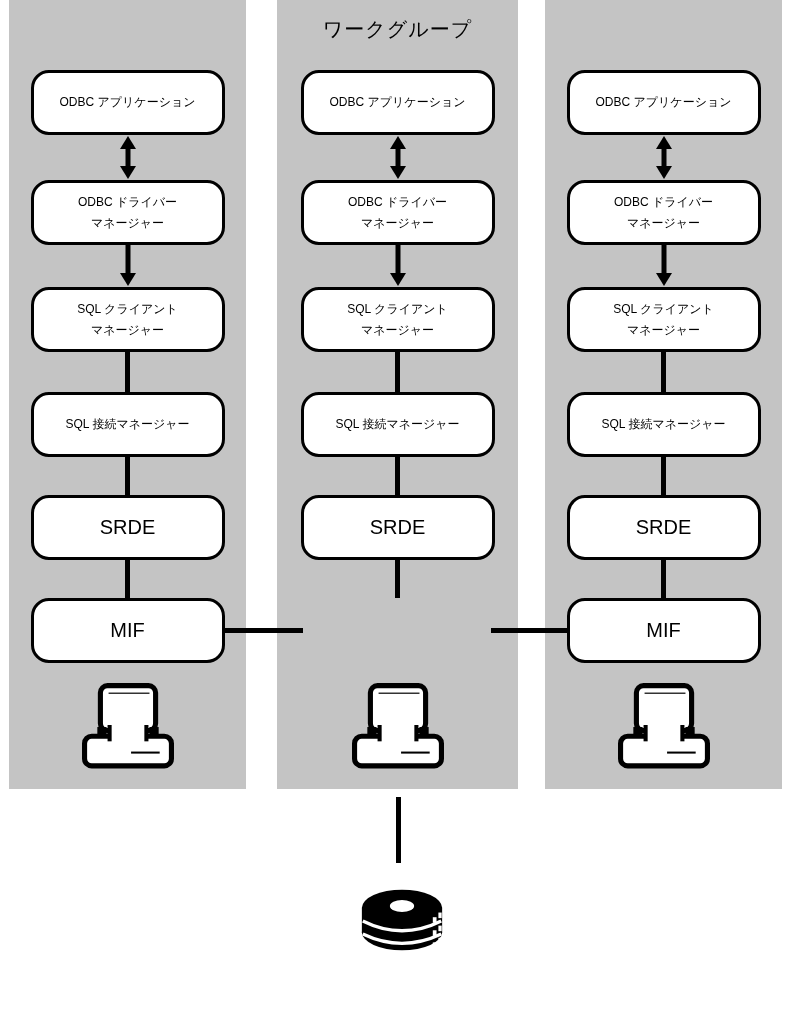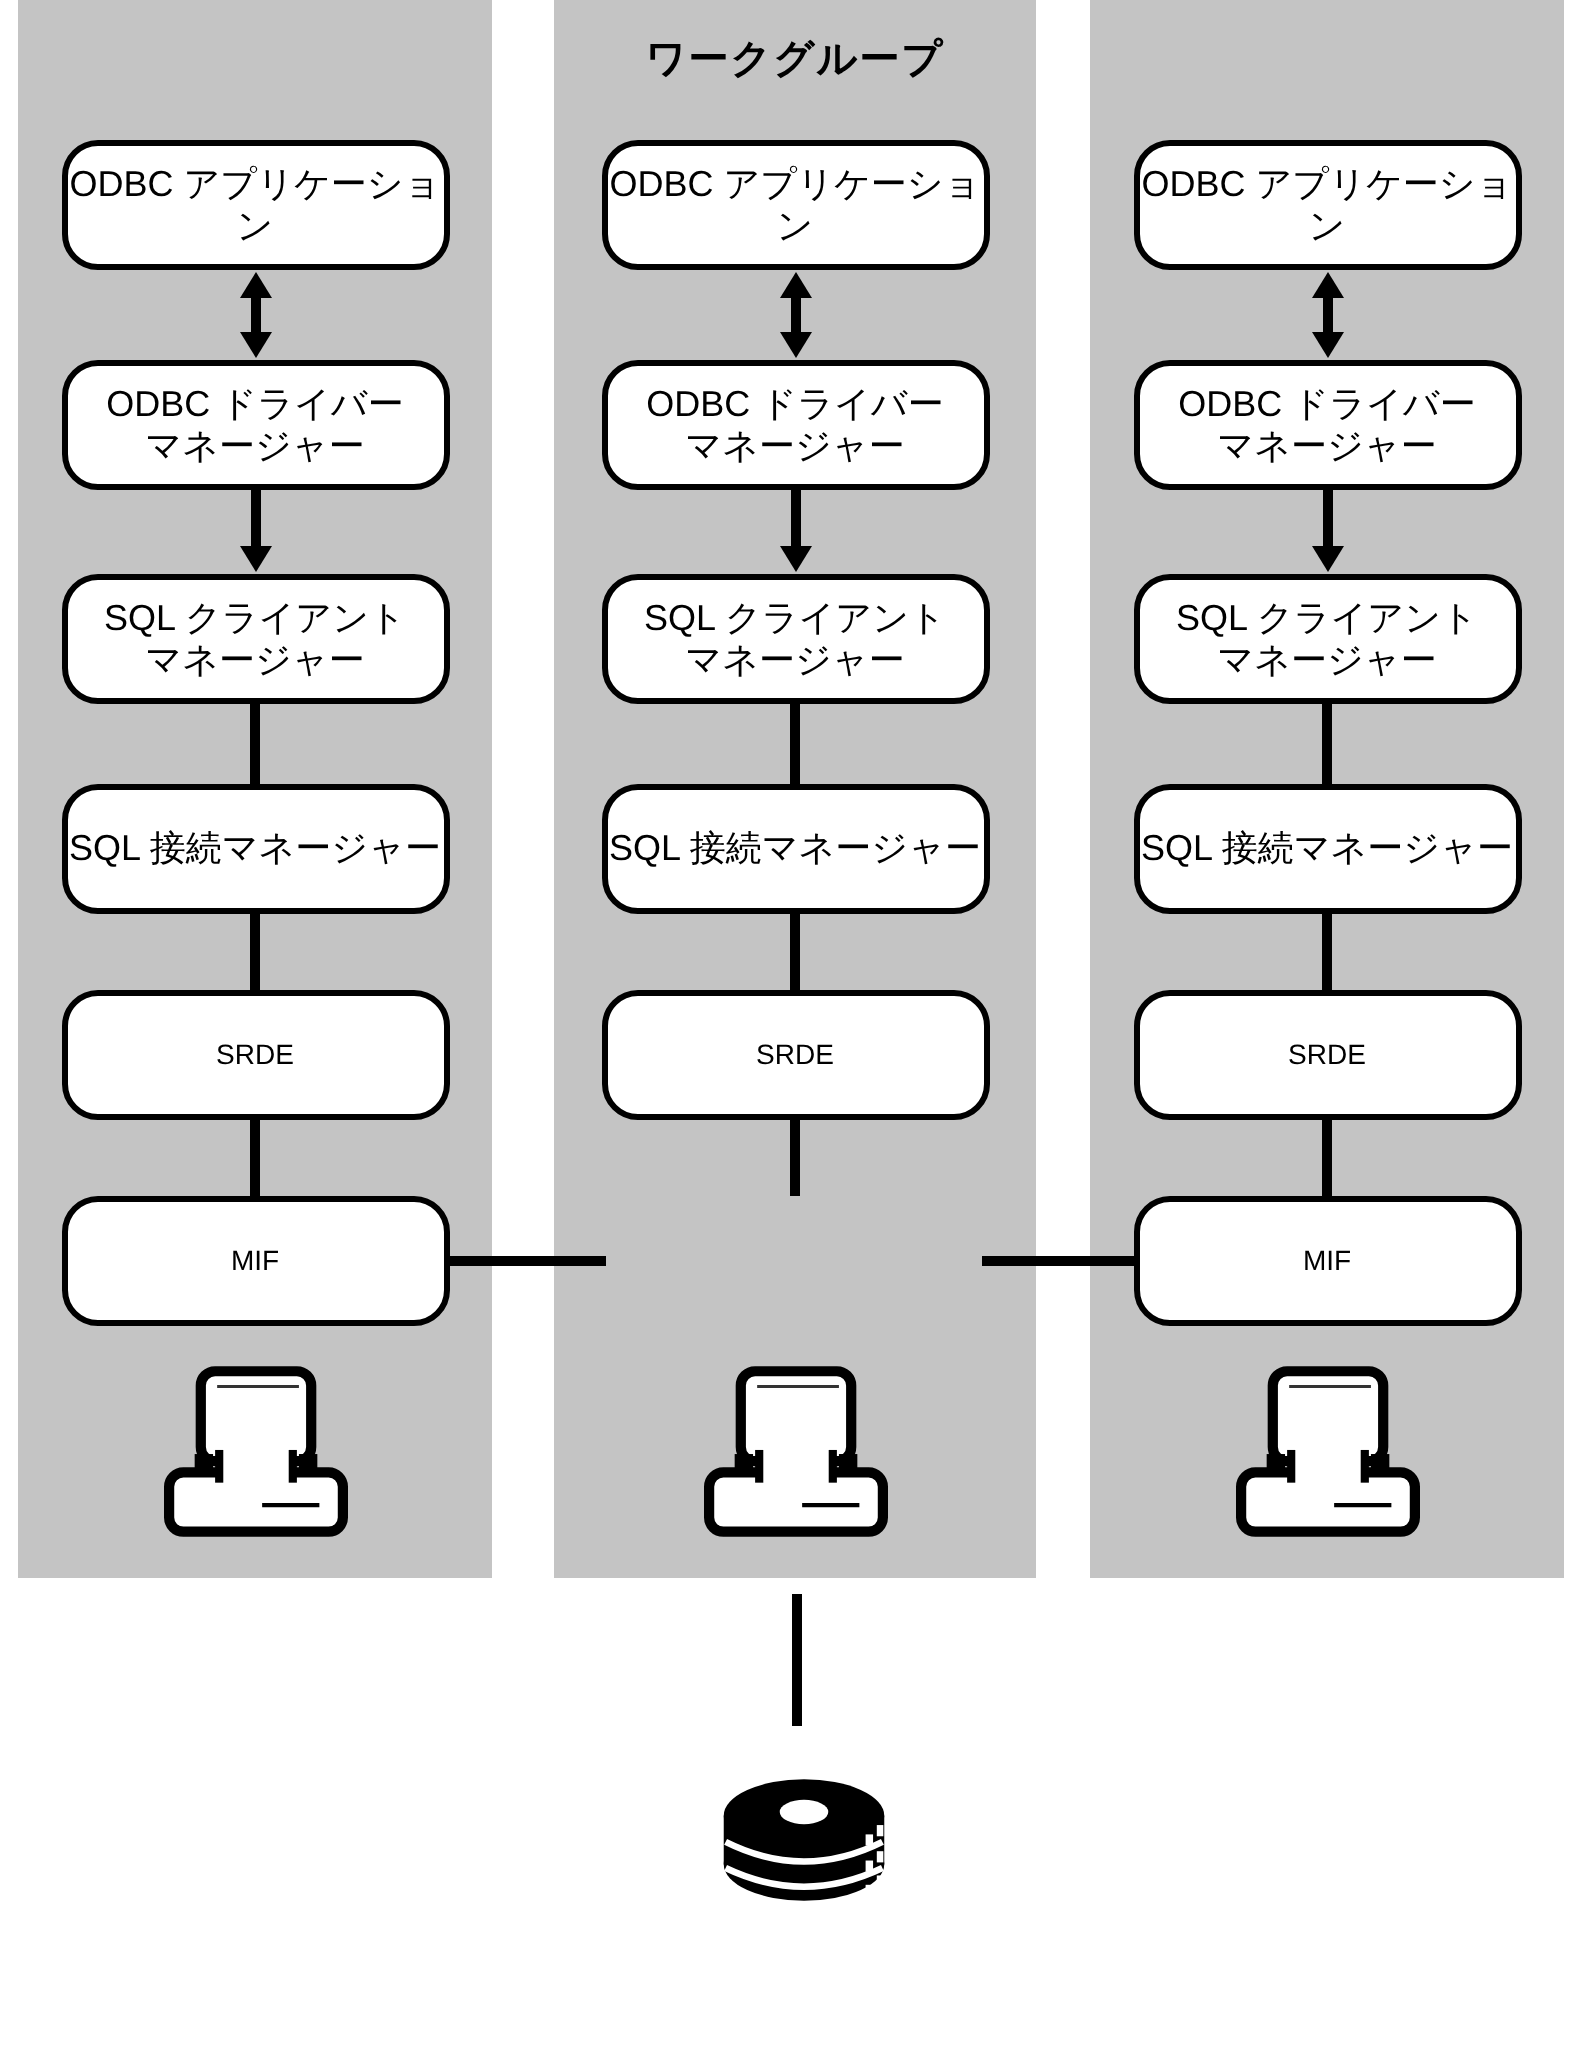--- a/index.html
+++ b/index.html
@@ -10,33 +10,33 @@
   }
   .panel {
     position:absolute; top:0; height:789px; background:#c4c4c4;
   }
   .panel-left  { left:9px;   width:237px; }
   .panel-center{ left:277px; width:241px; }
   .panel-right { left:545px; width:237px; }
 
   .panel-title {
     position:absolute; top:16px; left:0; width:100%;
-    text-align:center; font-size:20px; font-weight:bold; letter-spacing:1px;
+    text-align:center; font-size:20px; font-weight:normal; letter-spacing:1px;
   }
   .stack {
     position:absolute; top:70px; left:50%; transform:translateX(-50%);
     display:flex; flex-direction:column; align-items:center;
   }
   .node {
     box-sizing:border-box; width:194px; height:65px;
     background:#ffffff; border:3.5px solid #000000; border-radius:18px;
     display:flex; flex-direction:column; align-items:center; justify-content:center;
-    text-align:center; font-size:18px; line-height:21px;
-  }
-  .node.latin { font-size:14px; }
+    text-align:center; font-size:12px; line-height:21px;
+  }
+  .node.latin { font-size:20px; }
   .conn { display:block; }
   .conn-line { width:4.5px; background:#000000; }
   .h40 { height:40px; } .h38 { height:38px; }
   .computer {
     position:absolute; bottom:20px; left:50%; transform:translateX(-50%);
   }
   .hline {
     position:absolute; top:628px; height:4.5px; background:#000000;
   }
   .hline-left  { left:222px; width:81px; }

